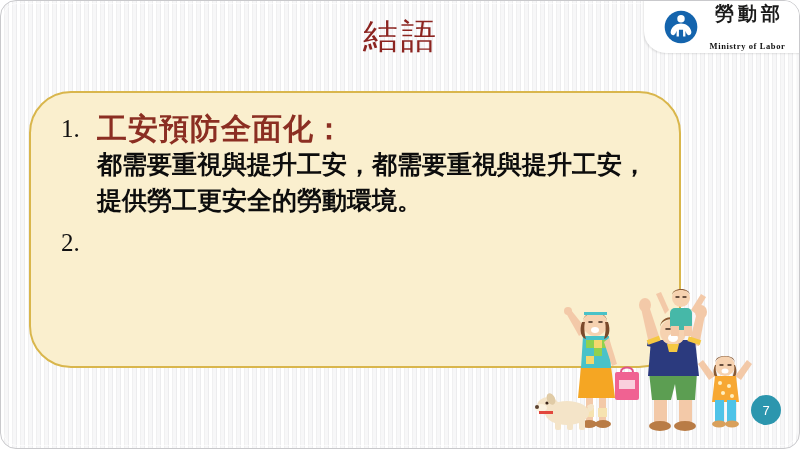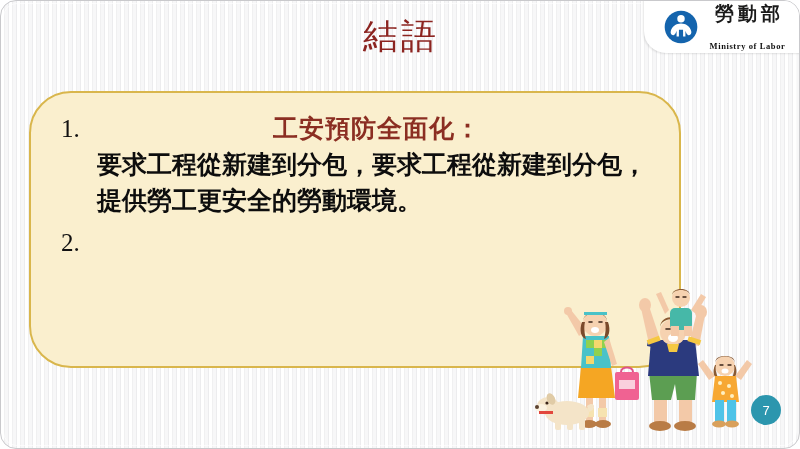--- a/index.html
+++ b/index.html
@@ -135,26 +135,25 @@
     font-family: "Liberation Serif", "DejaVu Serif", serif;
     text-align: left;
     padding-left: 6px;
     box-sizing: border-box;
   }
   .item-body {
     flex: 1 1 auto;
     min-width: 0;
   }
   .item-heading {
-    font-size: 25px;
+    font-size: 30px;
     line-height: 36px;
     font-weight: bold;
     color: #8B2E22;
     letter-spacing: 1px;
-    text-align: center;
   }
   .item-text {
     font-size: 25px;
     line-height: 36px;
     font-weight: bold;
     color: #0d0d0d;
     letter-spacing: 0px;
   }
 
   
@@ -206,21 +205,21 @@
   </div>
 
   <div class="slide-title">結語</div>
 
   <div class="content-card">
 
     <div class="item">
       <div class="item-num">1.</div>
       <div class="item-body">
         <div class="item-heading">工安預防全面化：</div>
-        <div class="item-text">要求工程從新建到分包，要求工程從新建到分包，提供勞工更安全的勞動環境。</div>
+        <div class="item-text">都需要重視與提升工安，都需要重視與提升工安，提供勞工更安全的勞動環境。</div>
       </div>
     </div>
 
     <div class="item">
       <div class="item-num">2.</div>
       <div class="item-body">
       </div>
     </div>
 
   </div>

